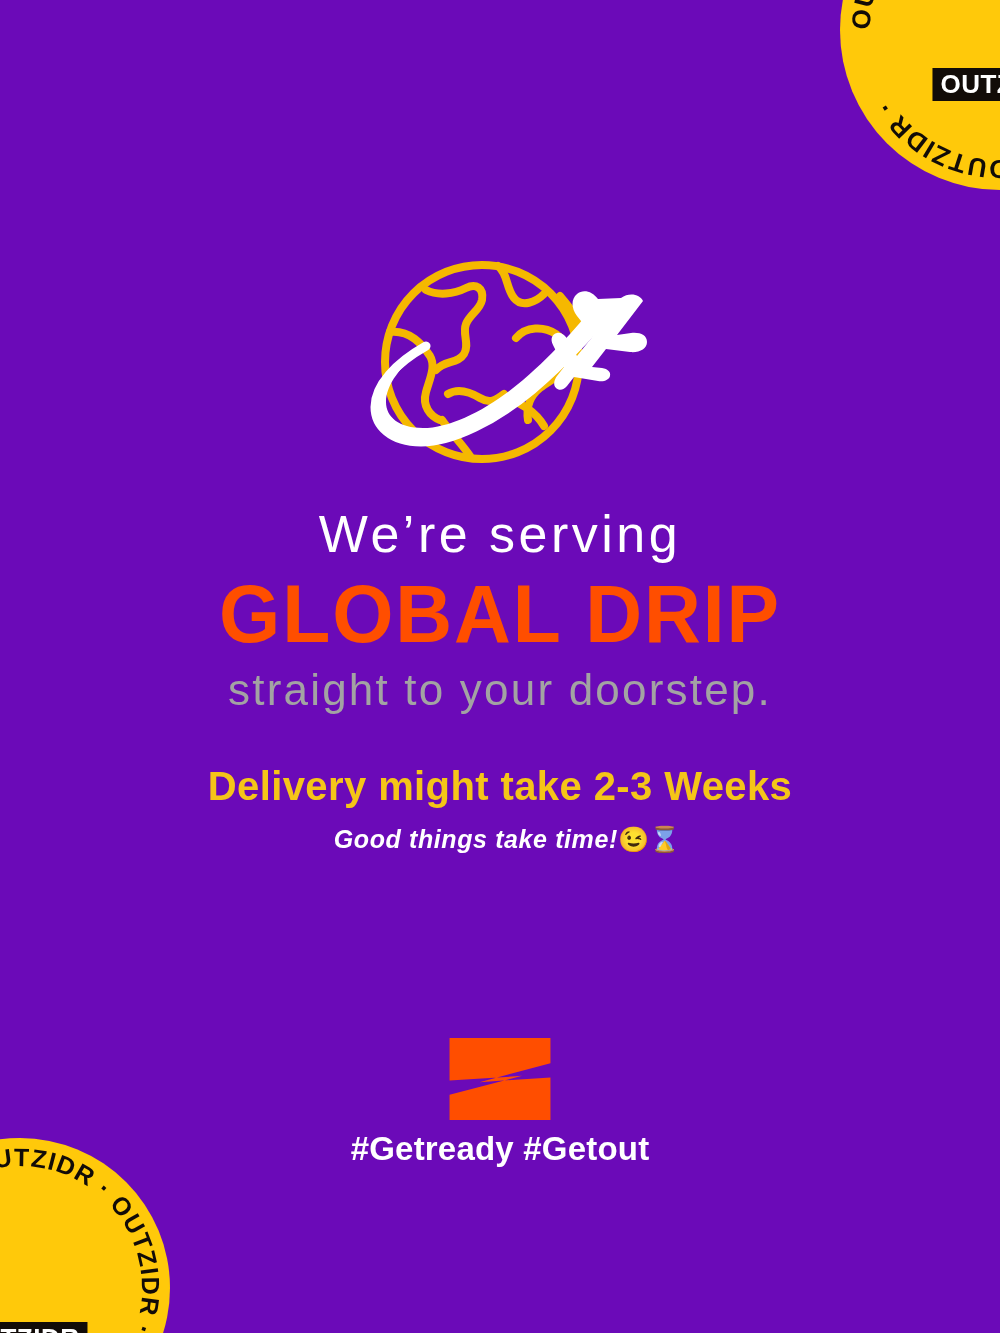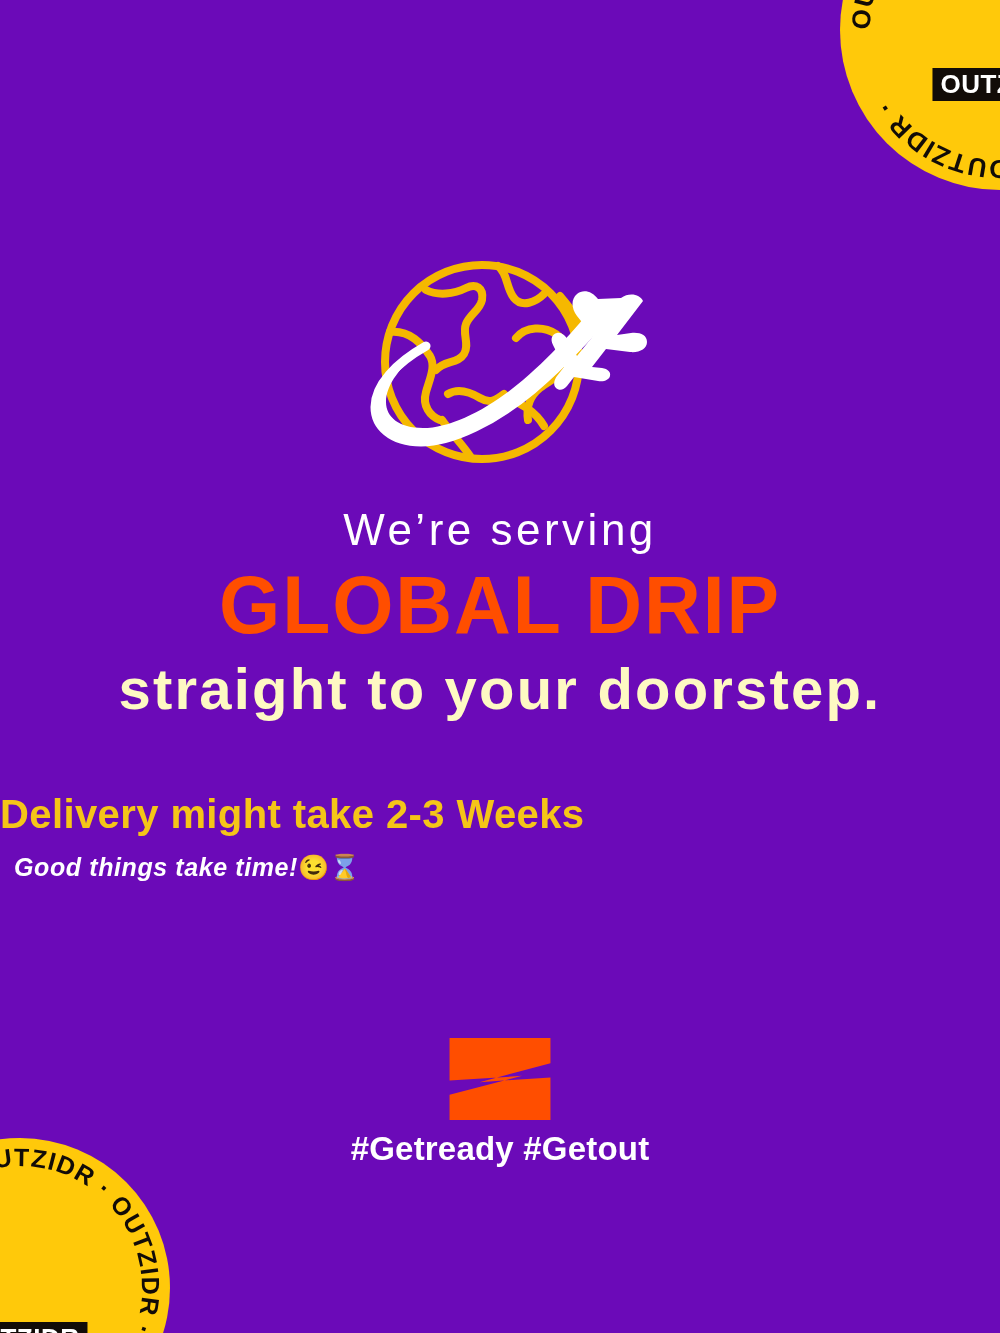--- a/index.html
+++ b/index.html
@@ -90,51 +90,51 @@
   
   .copy {
     position: absolute;
     left: 0;
     right: 0;
     top: 505px;
     text-align: center;
   }
   .line-serving {
     color: #ffffff;
-    font-size: 44px;
+    font-size: 52px;
     font-weight: 300;
     letter-spacing: 3.5px;
     line-height: 1.15;
   }
   .line-global {
     color: #FF4E00;
     font-size: 82px;
     font-weight: bold;
     letter-spacing: 2px;
     line-height: 1.05;
     margin-top: 6px;
     transform: scaleX(0.96);
     font-stretch: condensed;
     font-family: "Liberation Sans Narrow", "Liberation Sans", sans-serif;
   }
   .line-doorstep {
-    color: #fef9c3;
-    font-size: 58px;
-    font-weight: 700;
+    color: #a3a3a3;
+    font-size: 44px;
+    font-weight: 400;
     letter-spacing: 2.2px;
     line-height: 1.15;
     margin-top: 8px;
   }
 
   .delivery-block {
     position: absolute;
     left: 0;
     right: 0;
-    top: 790px;
-    text-align: left;
+    top: 762px;
+    text-align: center;
   }
   .line-delivery {
     color: #F5C518;
     font-size: 40px;
     font-weight: bold;
     letter-spacing: 0.4px;
     line-height: 1.2;
   }
   .line-goodthings {
     color: #ffffff;

